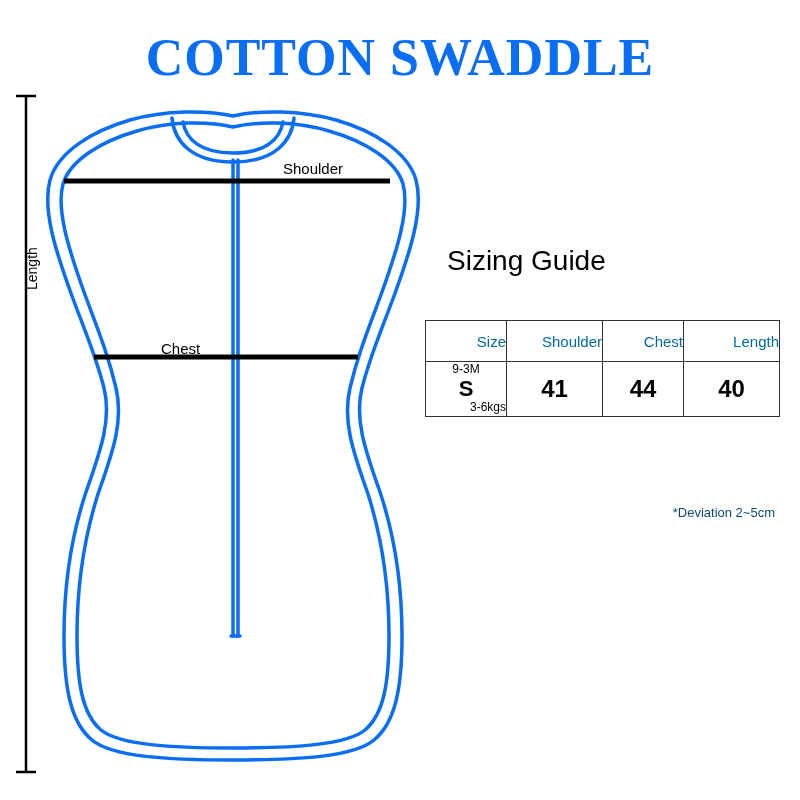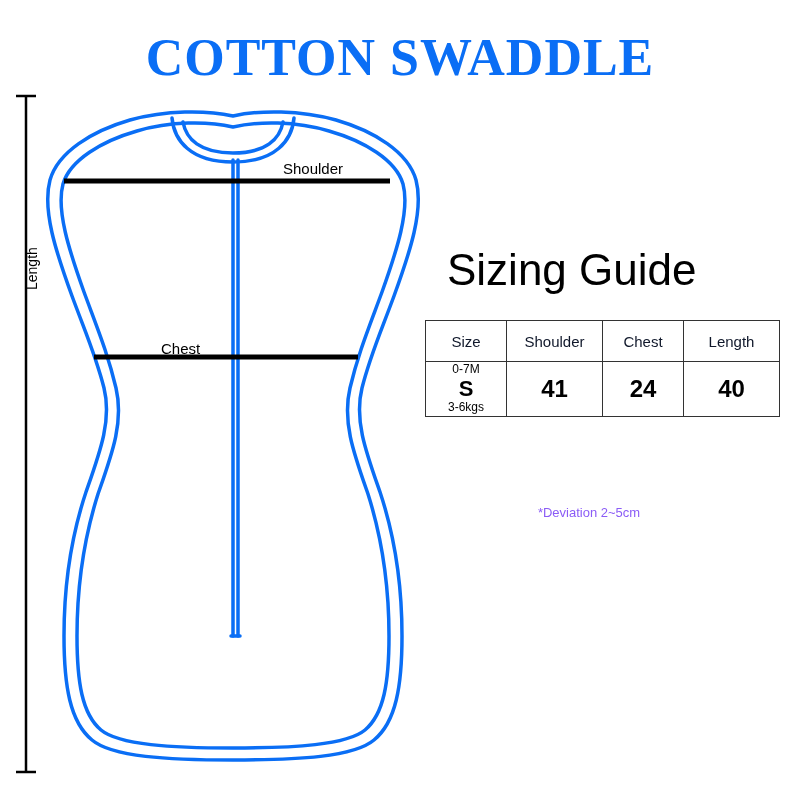--- a/index.html
+++ b/index.html
@@ -58,21 +58,21 @@
     font-size: 14px;
     color: #000;
     transform: rotate(-90deg);
     transform-origin: left top;
     white-space: nowrap;
   }
   .sizing-title {
     position: absolute;
     left: 447px;
     top: 245px;
-    font-size: 44px;
+    font-size: 28px;
     color: #000;
     font-family: "Liberation Sans", sans-serif;
   }
   .table-wrap {
     position: absolute;
     left: 425px;
     top: 320px;
     width: 350px;
   }
   table.size-table {
@@ -84,21 +84,22 @@
   table.size-table td {
     border: 1px solid #333;
     text-align: center;
     vertical-align: middle;
     padding: 0;
   }
   table.size-table th {
     font-weight: normal;
     font-size: 15px;
     height: 40px;
-    color: #0f172a;
+    color: #0369a1;
+    text-align: right;
   }
   table.size-table td {
     height: 54px;
     font-size: 24px;
     font-weight: bold;
     color: #000;
   }
   td.size-cell {
     font-size: 12px;
     font-weight: normal;
@@ -112,29 +113,30 @@
   td.size-cell .letter {
     font-size: 22px;
     font-weight: bold;
     display: block;
     line-height: 1.1;
   }
   td.size-cell .weight {
     font-size: 12px;
     font-weight: normal;
     display: block;
+    text-align: right;
   }
   .deviation {
     position: absolute;
-    left: 414px;
+    left: 425px;
     top: 505px;
     width: 350px;
-    text-align: center;
+    text-align: right;
     font-size: 13px;
-    color: #8b5cf6;
+    color: #0c4a6e;
   }
   .col-size { width: 80px; }
   .col-shoulder { width: 95px; }
   .col-chest { width: 80px; }
   .col-length { width: 95px; }
 </style>
 </head>
 <body>
 
 <div id="page">
@@ -215,26 +217,26 @@
         <tr>
           <th class="col-size">Size</th>
           <th class="col-shoulder">Shoulder</th>
           <th class="col-chest">Chest</th>
           <th class="col-length">Length</th>
         </tr>
       </thead>
       <tbody>
         <tr>
           <td class="size-cell">
-            <span class="age">0-7M</span>
+            <span class="age">9-3M</span>
             <span class="letter">S</span>
             <span class="weight">3-6kgs</span>
           </td>
           <td>41</td>
-          <td>24</td>
+          <td>44</td>
           <td>40</td>
         </tr>
       </tbody>
     </table>
   </div>
 
   <div class="deviation">*Deviation 2~5cm</div>
 
 </div>
 

